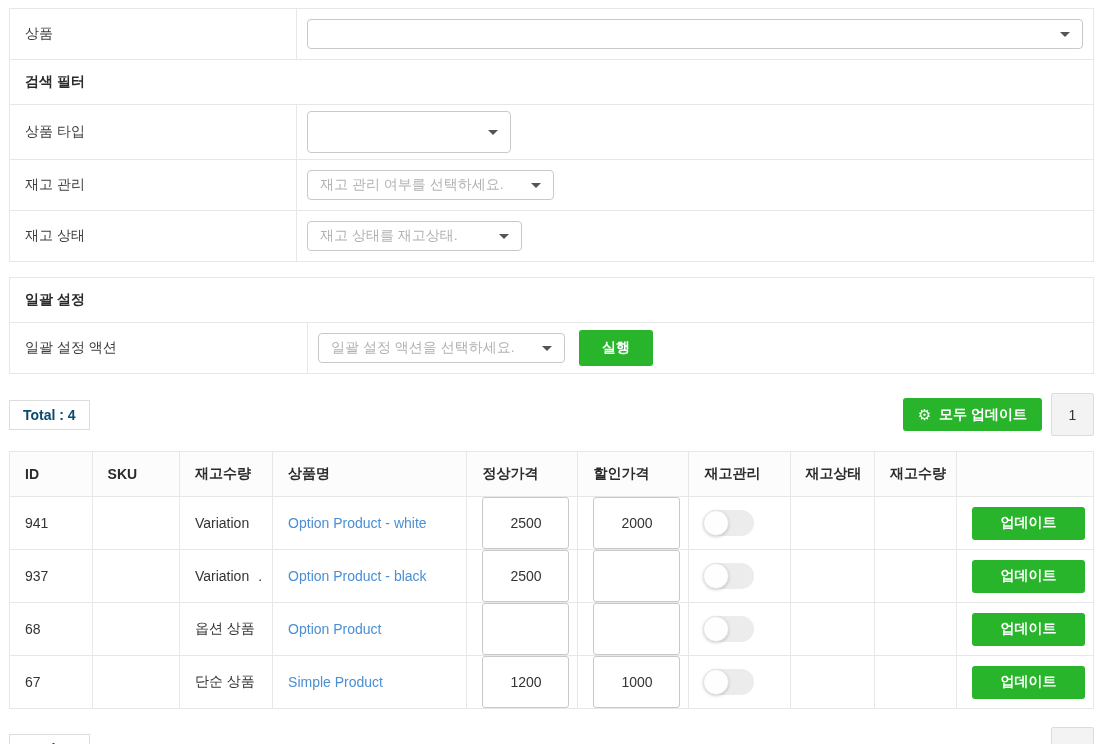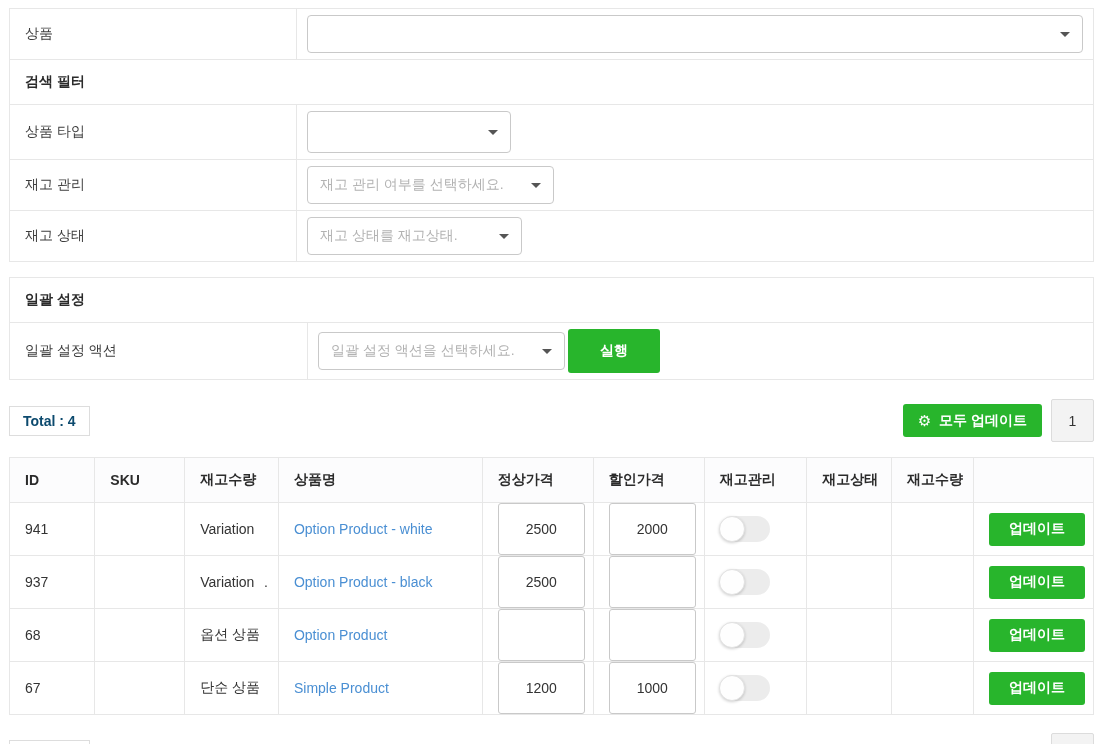--- a/index.html
+++ b/index.html
@@ -18,21 +18,21 @@
   table.panel { width: 100%; border-collapse: collapse; }
   .panel td { border: 1px solid #e7e7e7; background: #fff; }
   .panel-title-cell { font-weight: bold; font-size: 14px; padding: 13px 15px; color: #2b2b2b; }
   .label-cell { width: 298px; padding: 10px 15px; color: #3c3c3c; height: 51px; }
   .field-cell { padding: 6px 10px; height: 51px; }
 
   .sel {
     position: relative;
     border: 1px solid #c9c9c9;
     border-radius: 4px;
-    height: 38px;
+    height: 30px;
     display: flex;
     align-items: center;
     padding: 0 32px 0 12px;
     background: #fff;
     color: #333;
   }
   .sel .ph { color: #b2b2b2; white-space: nowrap; overflow: hidden; }
   .arrow {
     position: absolute; right: 12px; top: 50%; margin-top: -2px;
     width: 0; height: 0;
@@ -47,21 +47,21 @@
   .sel-bulkaction { width: 247px; display: inline-flex; vertical-align: middle; }
 
   .gap { height: 15px; }
 
   .btn-green {
     background: #28b52c; color: #fff; font-weight: bold;
     border: none; border-radius: 3px;
     font-family: inherit; font-size: 14px;
     cursor: pointer;
   }
-  .btn-run { height: 44px; padding: 0 32px; margin-left: 3px; vertical-align: middle; }
+  .btn-run { height: 36px; padding: 0 23px; margin-left: 14px; vertical-align: middle; }
 
   
   .toolbar { display: flex; justify-content: space-between; align-items: center; margin: 19px 0 15px 0; }
   .total-box {
     border: 1px solid #ddd; background: #fff;
     padding: 6px 13px; font-weight: bold; color: #0c4a6e;
   }
   .toolbar-right { display: flex; align-items: center; gap: 9px; }
   .btn-update-all { height: 33px; padding: 0 15px; display: flex; align-items: center; gap: 8px; }
   .gears { font-size: 15px; line-height: 1; font-weight: normal; }
@@ -89,21 +89,21 @@
     width: 50px; height: 26px; background: #ececec; border-radius: 13px;
     position: relative; cursor: pointer;
   }
   .toggle .knob {
     position: absolute; left: -1px; top: 0;
     width: 26px; height: 26px; border-radius: 50%;
     background: #fefefe; border: 1px solid #e2e2e2;
     box-shadow: 0 1px 3px rgba(0,0,0,0.18);
   }
   .action-cell { text-align: center; padding: 0 6px; }
-  .btn-row-update { width: 96px; height: 33px; }
+  .btn-row-update { width: 113px; height: 33px; }
 
   
   .footer { display: flex; justify-content: space-between; align-items: center; margin-top: 18px; }
 </style>
 </head>
 <body>
 
 <table class="panel">
   <tbody>
       <tr>

